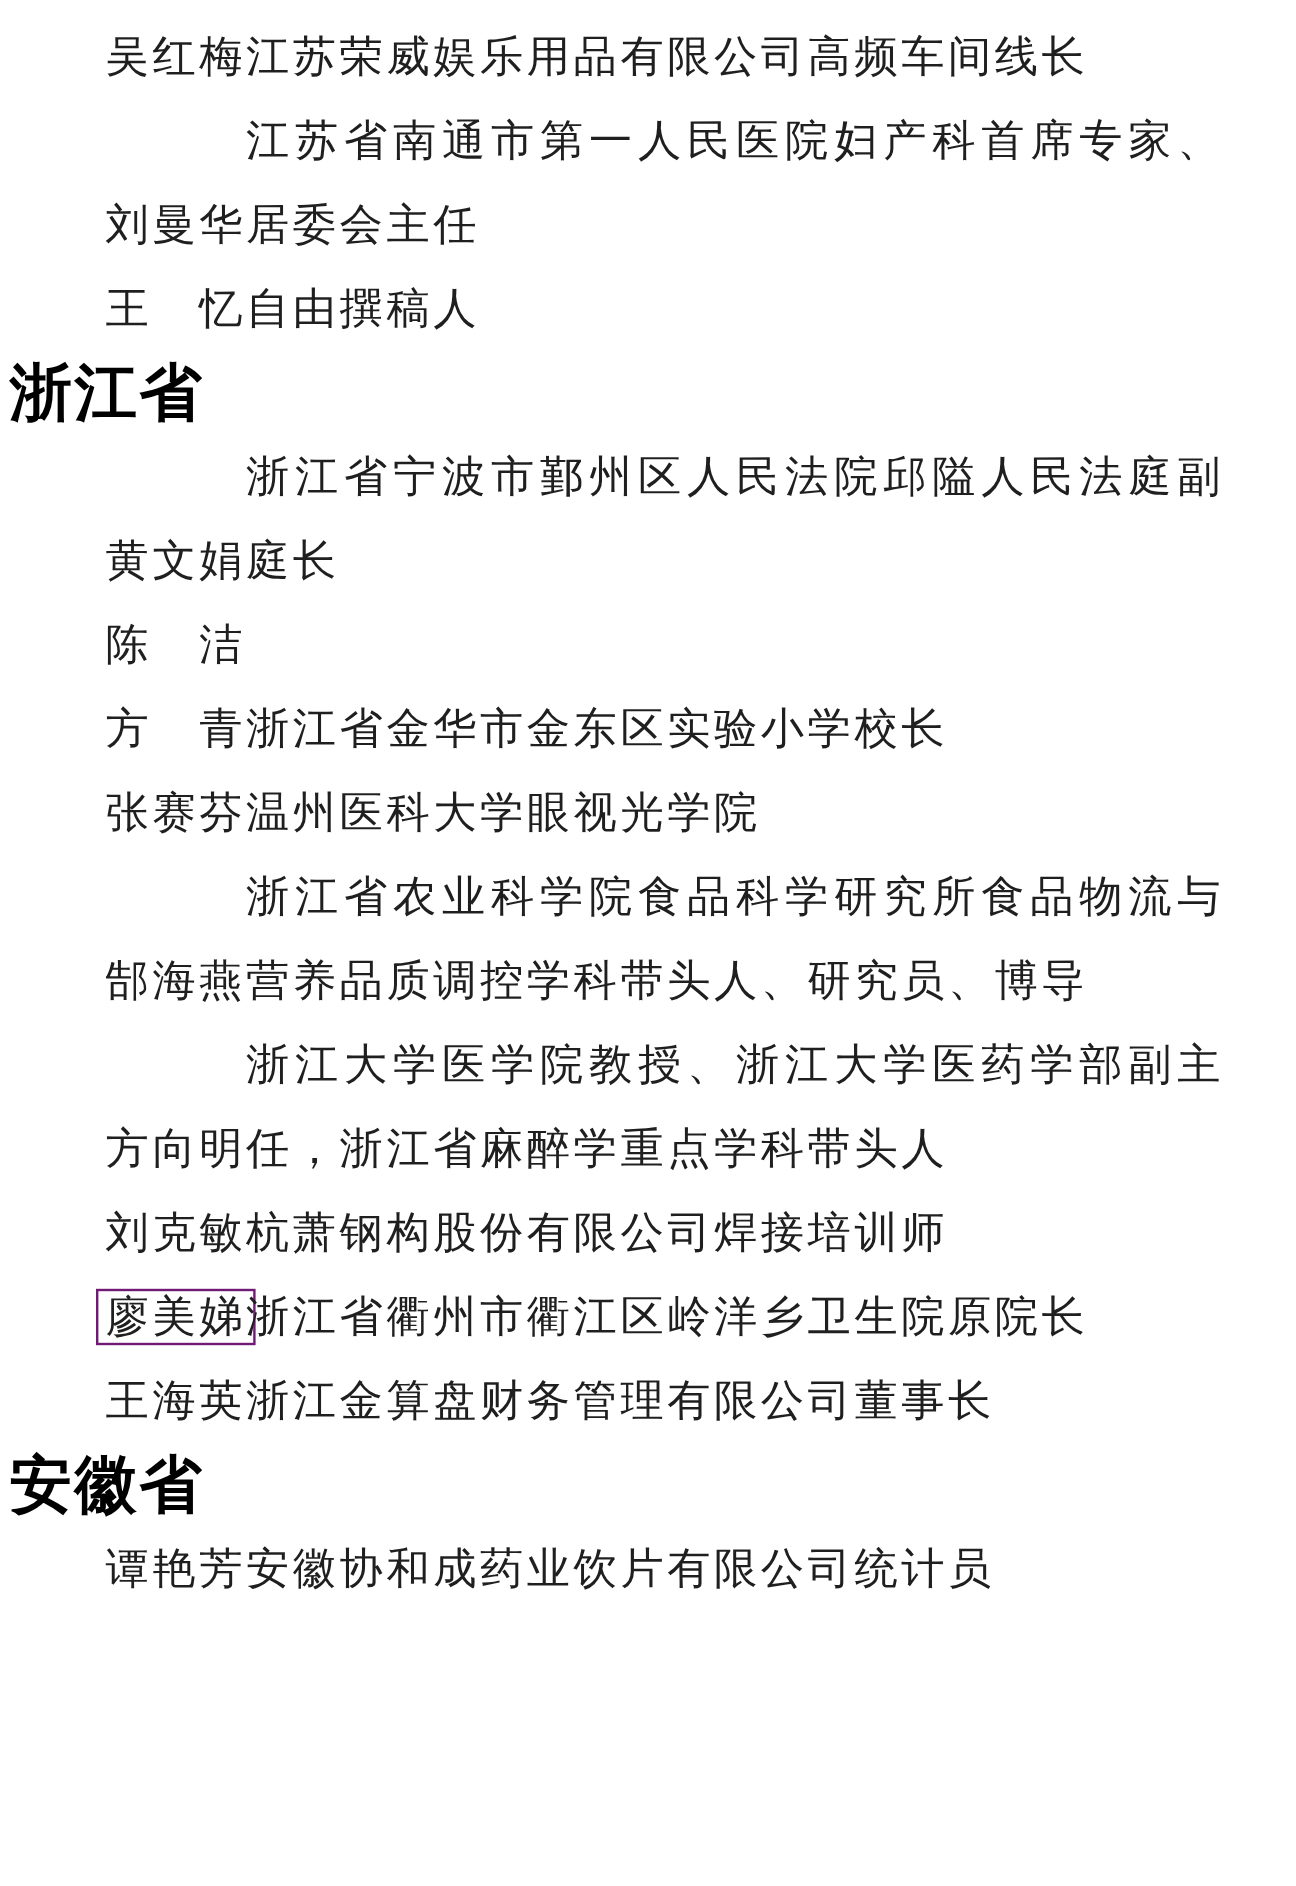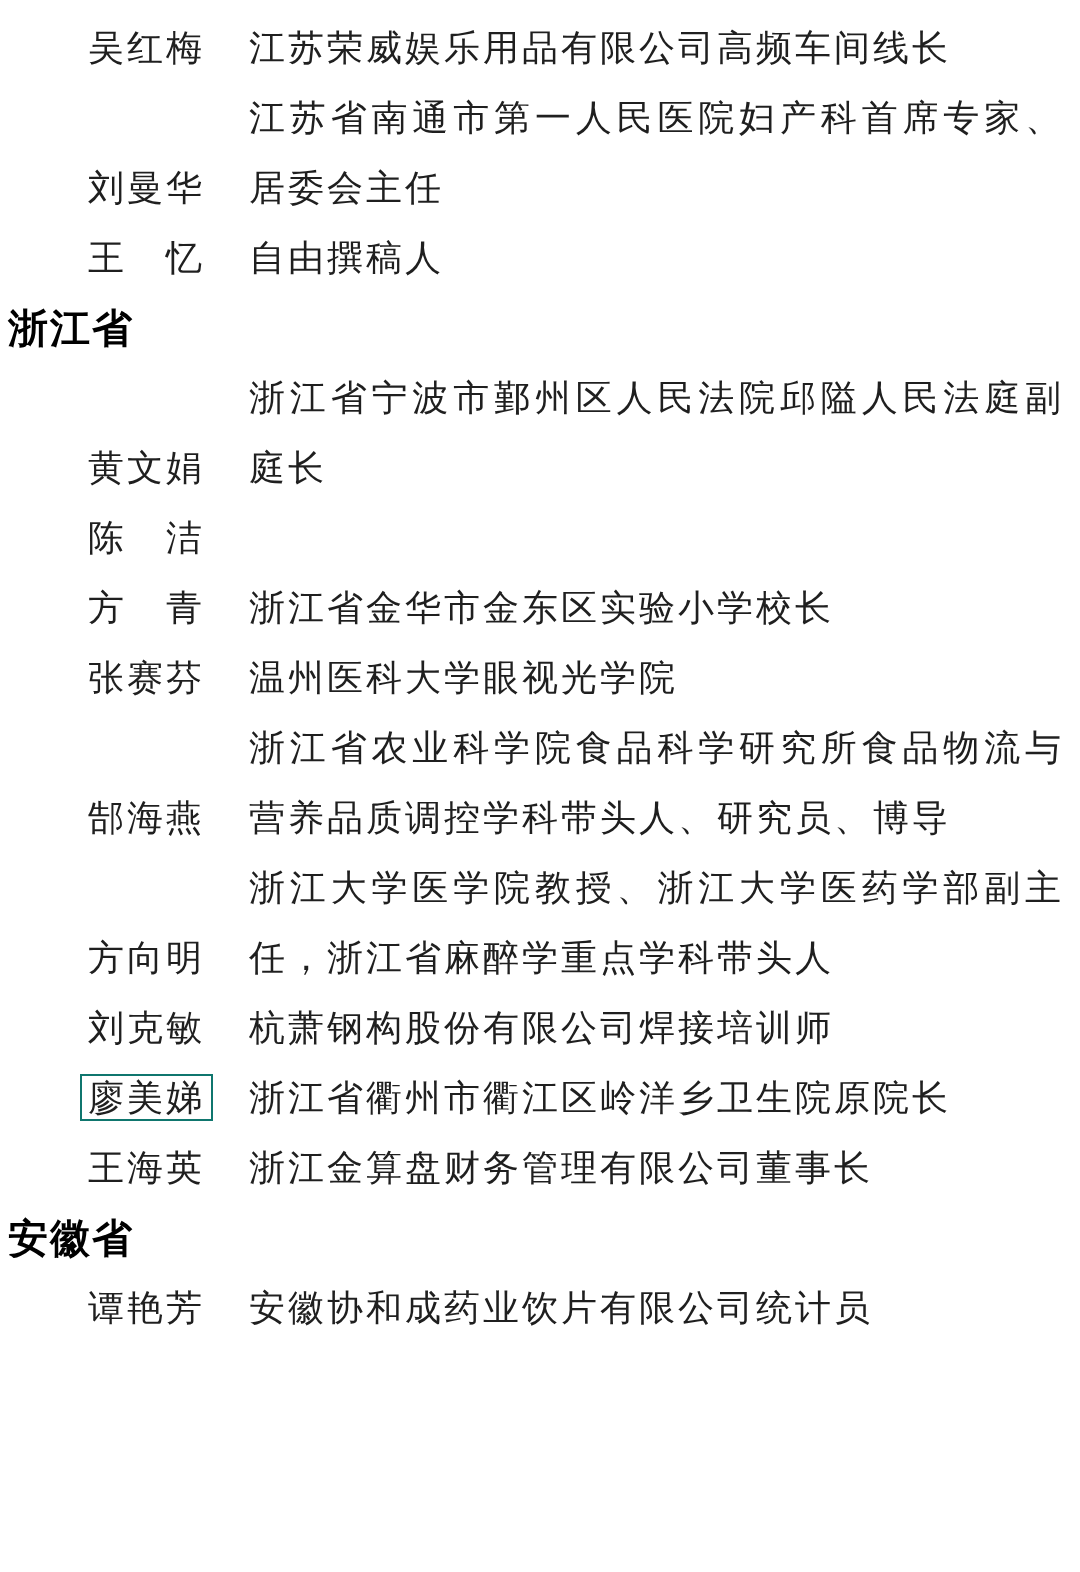--- a/index.html
+++ b/index.html
@@ -13,47 +13,46 @@
     background: #ffffff;
     color: #1f1f1f;
     font-family: "DejaVu Serif", "Liberation Serif", serif;
   }
   .section { display: block; }
   .section-header {
     margin: 0;
     padding-left: 8px;
     font-family: "DejaVu Sans", "Liberation Sans", sans-serif;
     font-weight: 700;
-    font-size: 40px;
+    font-size: 52px;
     line-height: 70px;
     letter-spacing: 2px;
     color: #000000;
   }
   .entry {
     display: flex;
     align-items: flex-end;
     font-size: 36px;
     line-height: 70px;
     letter-spacing: 3px;
   }
   .entry-name {
     flex: 0 0 auto;
     width: 117px;
     margin-left: 88px;
     white-space: nowrap;
   }
   .entry-desc {
     width: 815px;
-    margin-left: 44px;
     text-align: justify;
     word-break: normal;
     line-break: strict;
   }
   .name-box {
-    border: 2px solid #0f766e;
+    border: 2px solid #701a75;
     padding: 1px 6px;
     margin: -1px -8px;
   }
 </style>
 </head>
 <body>
 
 <div class="page">
 
   <section class="section">

